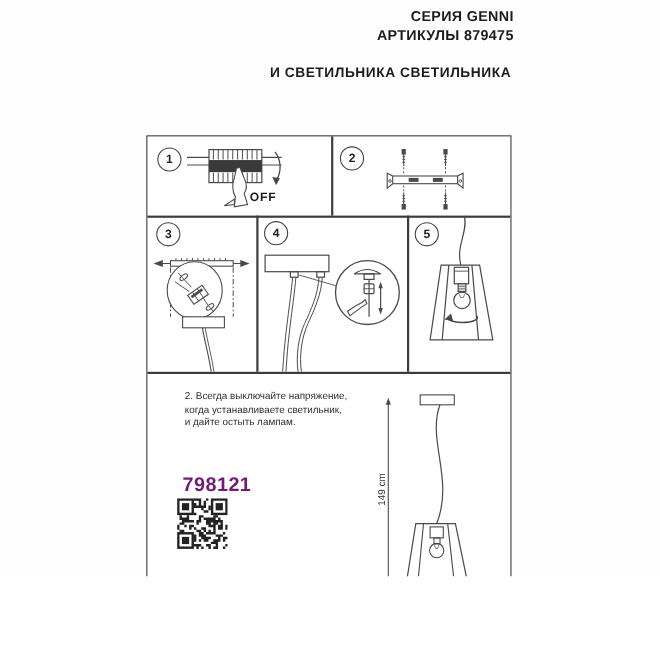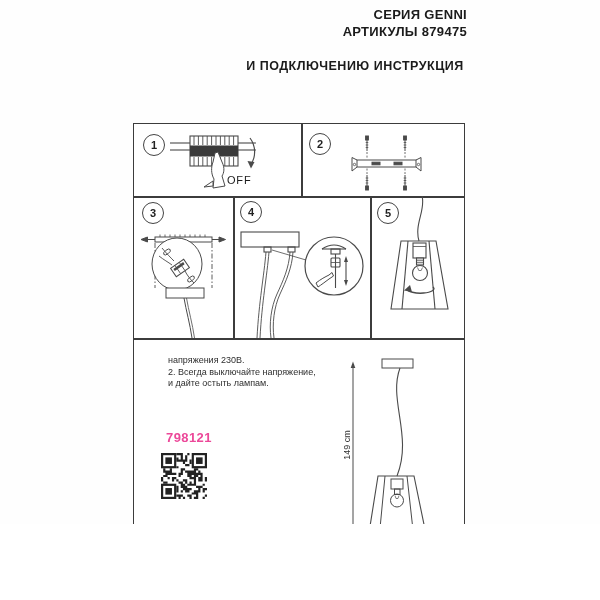--- a/index.html
+++ b/index.html
@@ -13,43 +13,43 @@
   .doc-title .l1{letter-spacing:1.8px;}
   .doc-title .l2{letter-spacing:.5px;}
   
   .grid{position:absolute;left:133px;top:123px;width:330px;height:457px;
         border:1.5px solid #3c3c3c;background:#fff;}
   .div{position:absolute;background:#3c3c3c;}
   .art{position:absolute;}
   .badge{position:absolute;width:20px;height:20px;border:1.3px solid #444;border-radius:50%;
          display:flex;align-items:center;justify-content:center;background:#fff;
          font-size:11px;font-weight:bold;color:#222;}
-  .off{position:absolute;left:93px;top:50px;font-size:11px;font-weight:normal;
+  .off{position:absolute;left:93px;top:50px;font-size:11px;font-weight:bold;
        letter-spacing:.8px;color:#1b1b1b;}
   
   .notes{position:absolute;left:34px;top:231px;font-size:9px;line-height:11.6px;color:#2e2e2e;}
-  .artnum{position:absolute;left:32px;top:306px;font-size:13px;font-weight:bold;
-          letter-spacing:.4px;color:#ec4899;}
+  .artnum{position:absolute;left:32px;top:306px;font-size:18px;font-weight:bold;
+          letter-spacing:.4px;color:#701a75;}
   .qr{position:absolute;left:27px;top:329px;width:46px;height:46px;}
   .dim-v{position:absolute;left:193px;top:316px;width:40px;text-align:center;font-size:9px;
          color:#2e2e2e;transform:rotate(-90deg);}
   .dim-h{position:absolute;left:244px;top:423px;width:40px;text-align:center;font-size:9px;
          color:#2e2e2e;text-decoration:underline;}
 </style>
 </head>
 <body>
 
 <div class="sheet">
 
   <div class="brand">
     <div>СЕРИЯ GENNI</div>
     <div>АРТИКУЛЫ 879475</div>
   </div>
   <div class="doc-title">
-    <div class="l2">И ПОДКЛЮЧЕНИЮ ИНСТРУКЦИЯ</div>
+    <div class="l2">И СВЕТИЛЬНИКА СВЕТИЛЬНИКА</div>
   </div>
 
   <div class="grid">
 
     <div class="div" style="left:0;top:72px;width:330px;height:1.5px"></div>
     <div class="div" style="left:0;top:214px;width:330px;height:1.5px"></div>
     <div class="div" style="left:167px;top:0;width:1.5px;height:72px"></div>
     <div class="div" style="left:99px;top:72px;width:1.5px;height:142px"></div>
     <div class="div" style="left:236px;top:72px;width:1.5px;height:142px"></div>
 
@@ -192,22 +192,22 @@
         <rect x="46.5" y="62" width="7" height="7" fill="#e4e4e4"></rect>
         <path d="M47 64.3h6M47 66.6h6" stroke-width=".7"></path>
         <circle cx="50" cy="77" r="7.5"></circle>
         <path d="M47.5 71.5 L48.8 74.5 M52.5 71.5 L51.2 74.5 M48.8 74.5 L51.2 74.5" stroke-width=".7"></path>
         <path d="M37 93 A13.5 4.5 0 1 0 63 91" stroke-width="1.4"></path>
       </g>
       <path d="M40 89 L34 94.5 L42 96 Z" fill="#4a4a4a"></path>
     </svg>
 
     <div class="notes">
-      <div>напряжения 230В.</div>
       <div>2. Всегда выключайте напряжение,</div>
+      <div>когда устанавливаете светильник,</div>
       <div>и дайте остыть лампам.</div>
     </div>
     <div class="artnum">798121</div>
 
     <div class="qr">
       <svg width="46" height="46" viewBox="0 0 46 46">
         <g fill="none" stroke="#222" stroke-width="2.19">
           <rect x="1.1" y="1.1" width="13.1" height="13.1"></rect>
           <rect x="31.8" y="1.1" width="13.1" height="13.1"></rect>
           <rect x="1.1" y="31.8" width="13.1" height="13.1"></rect>

